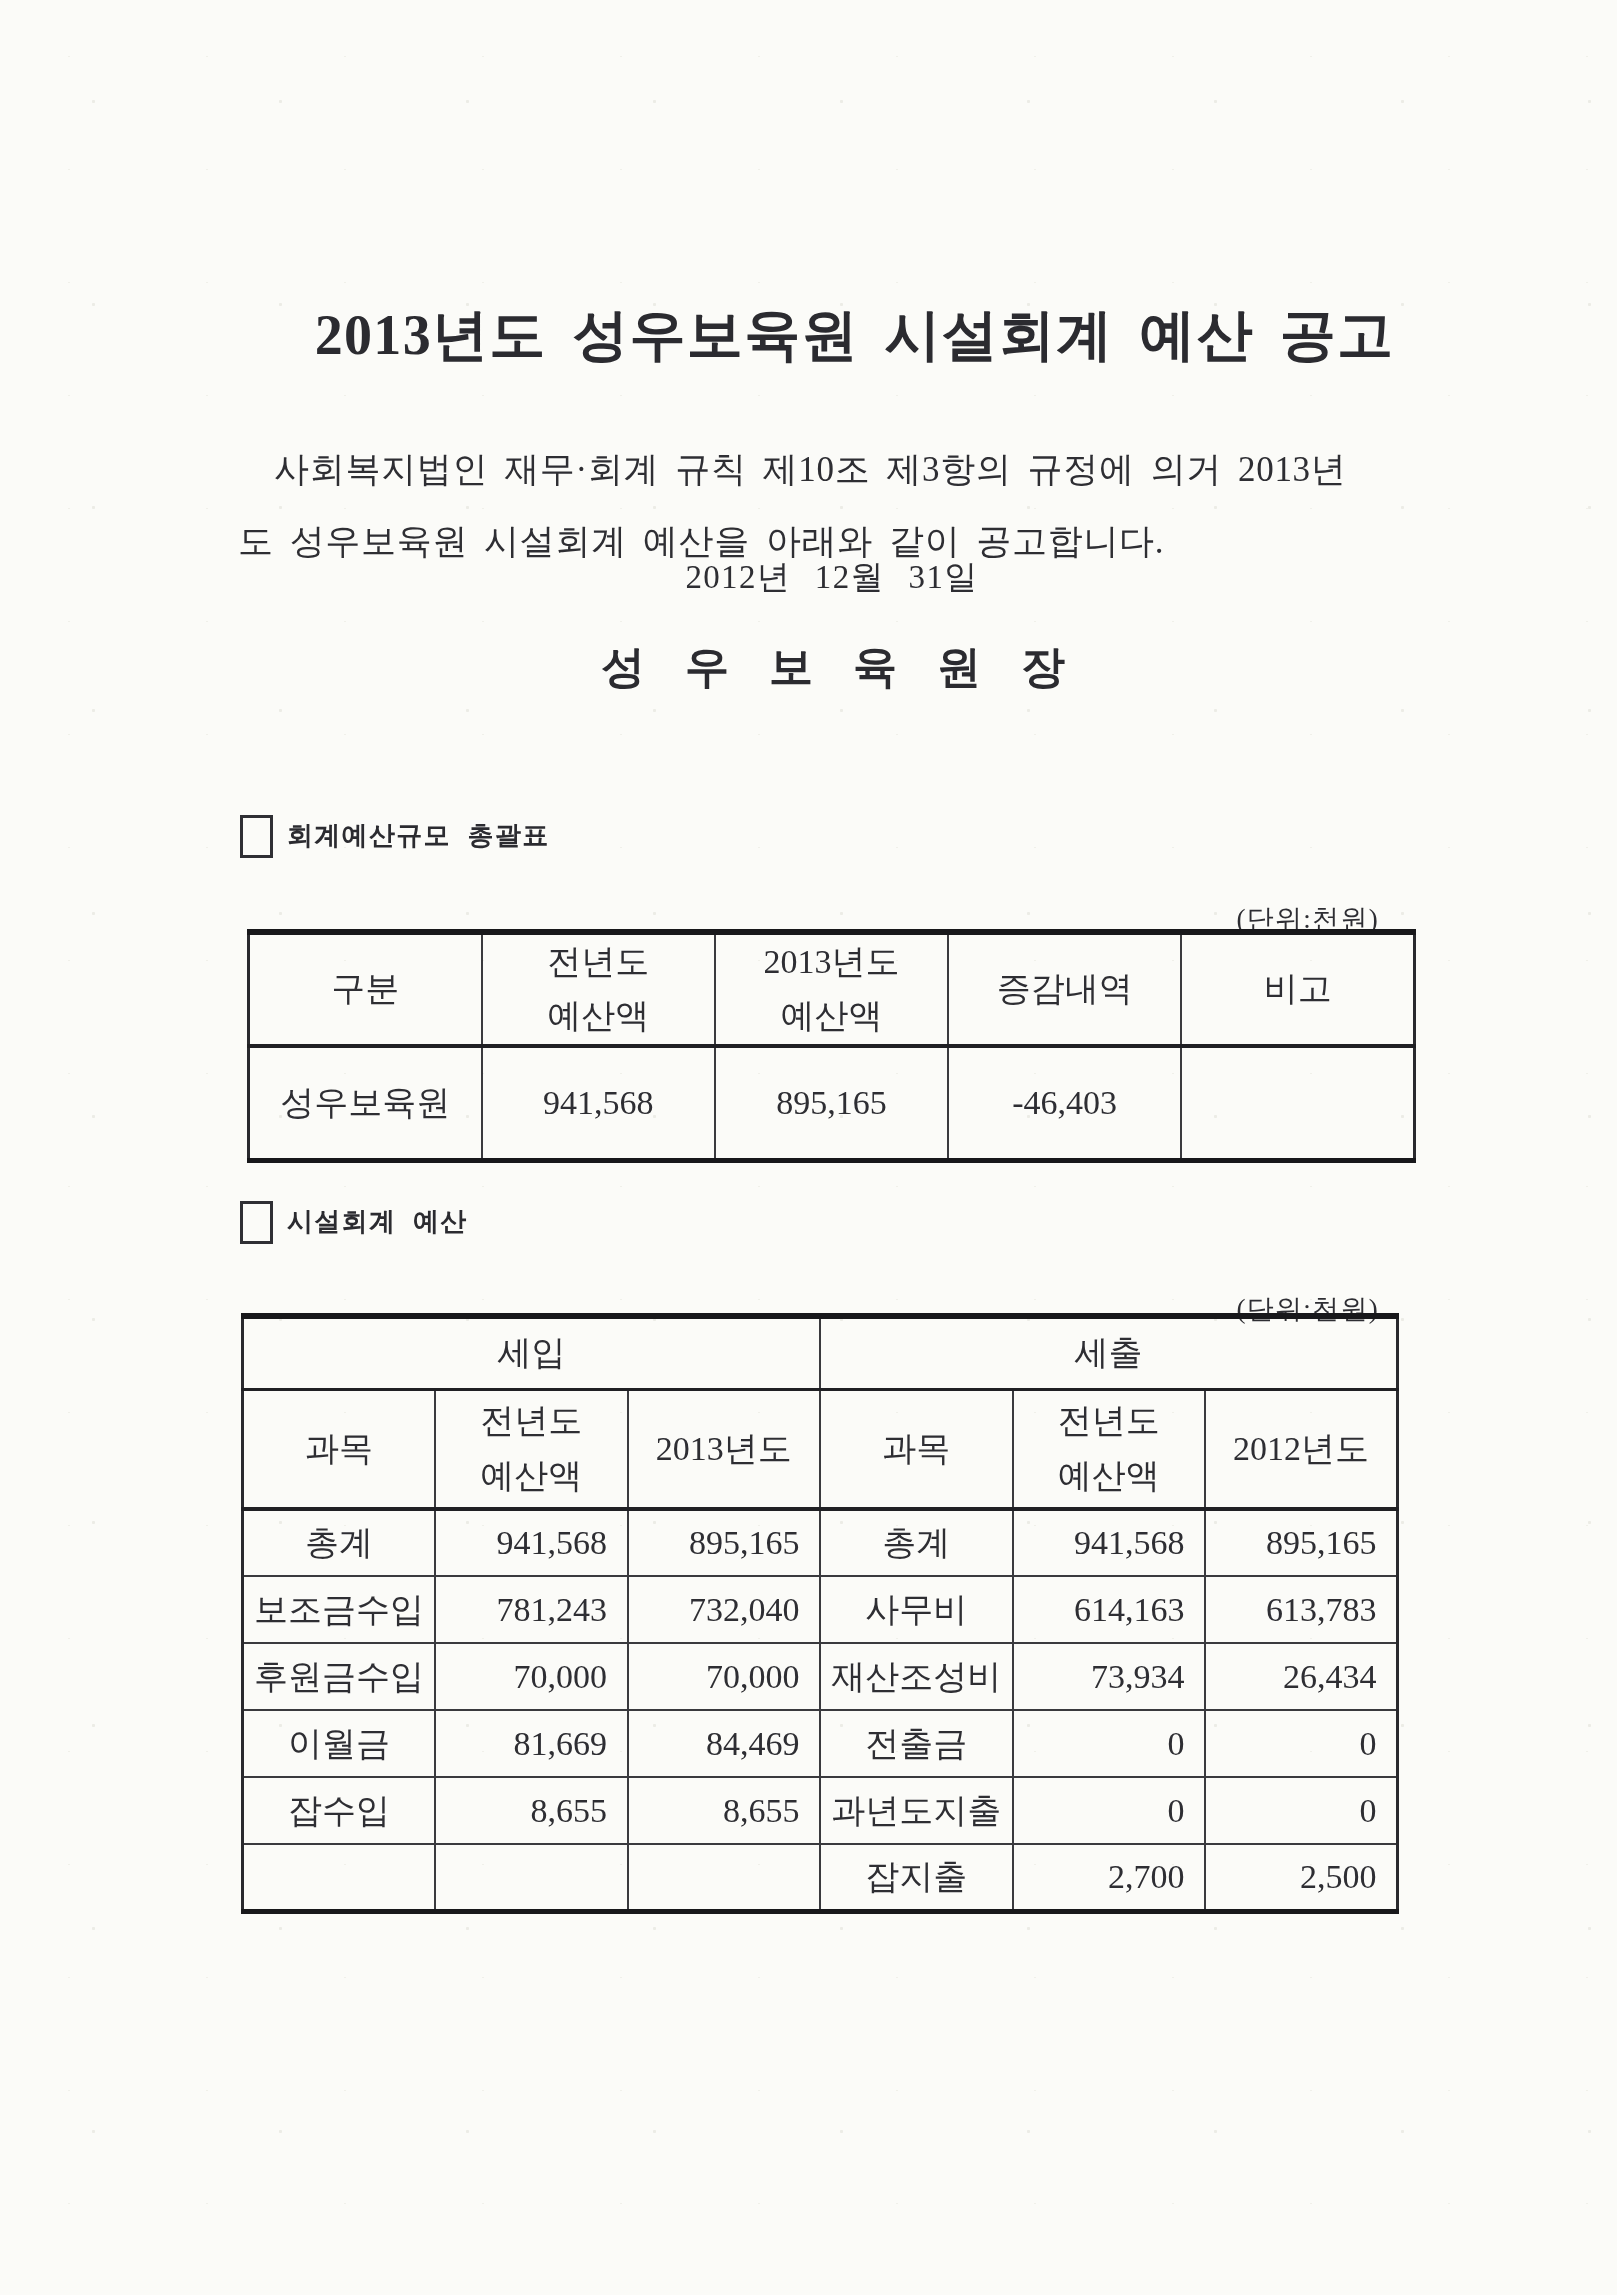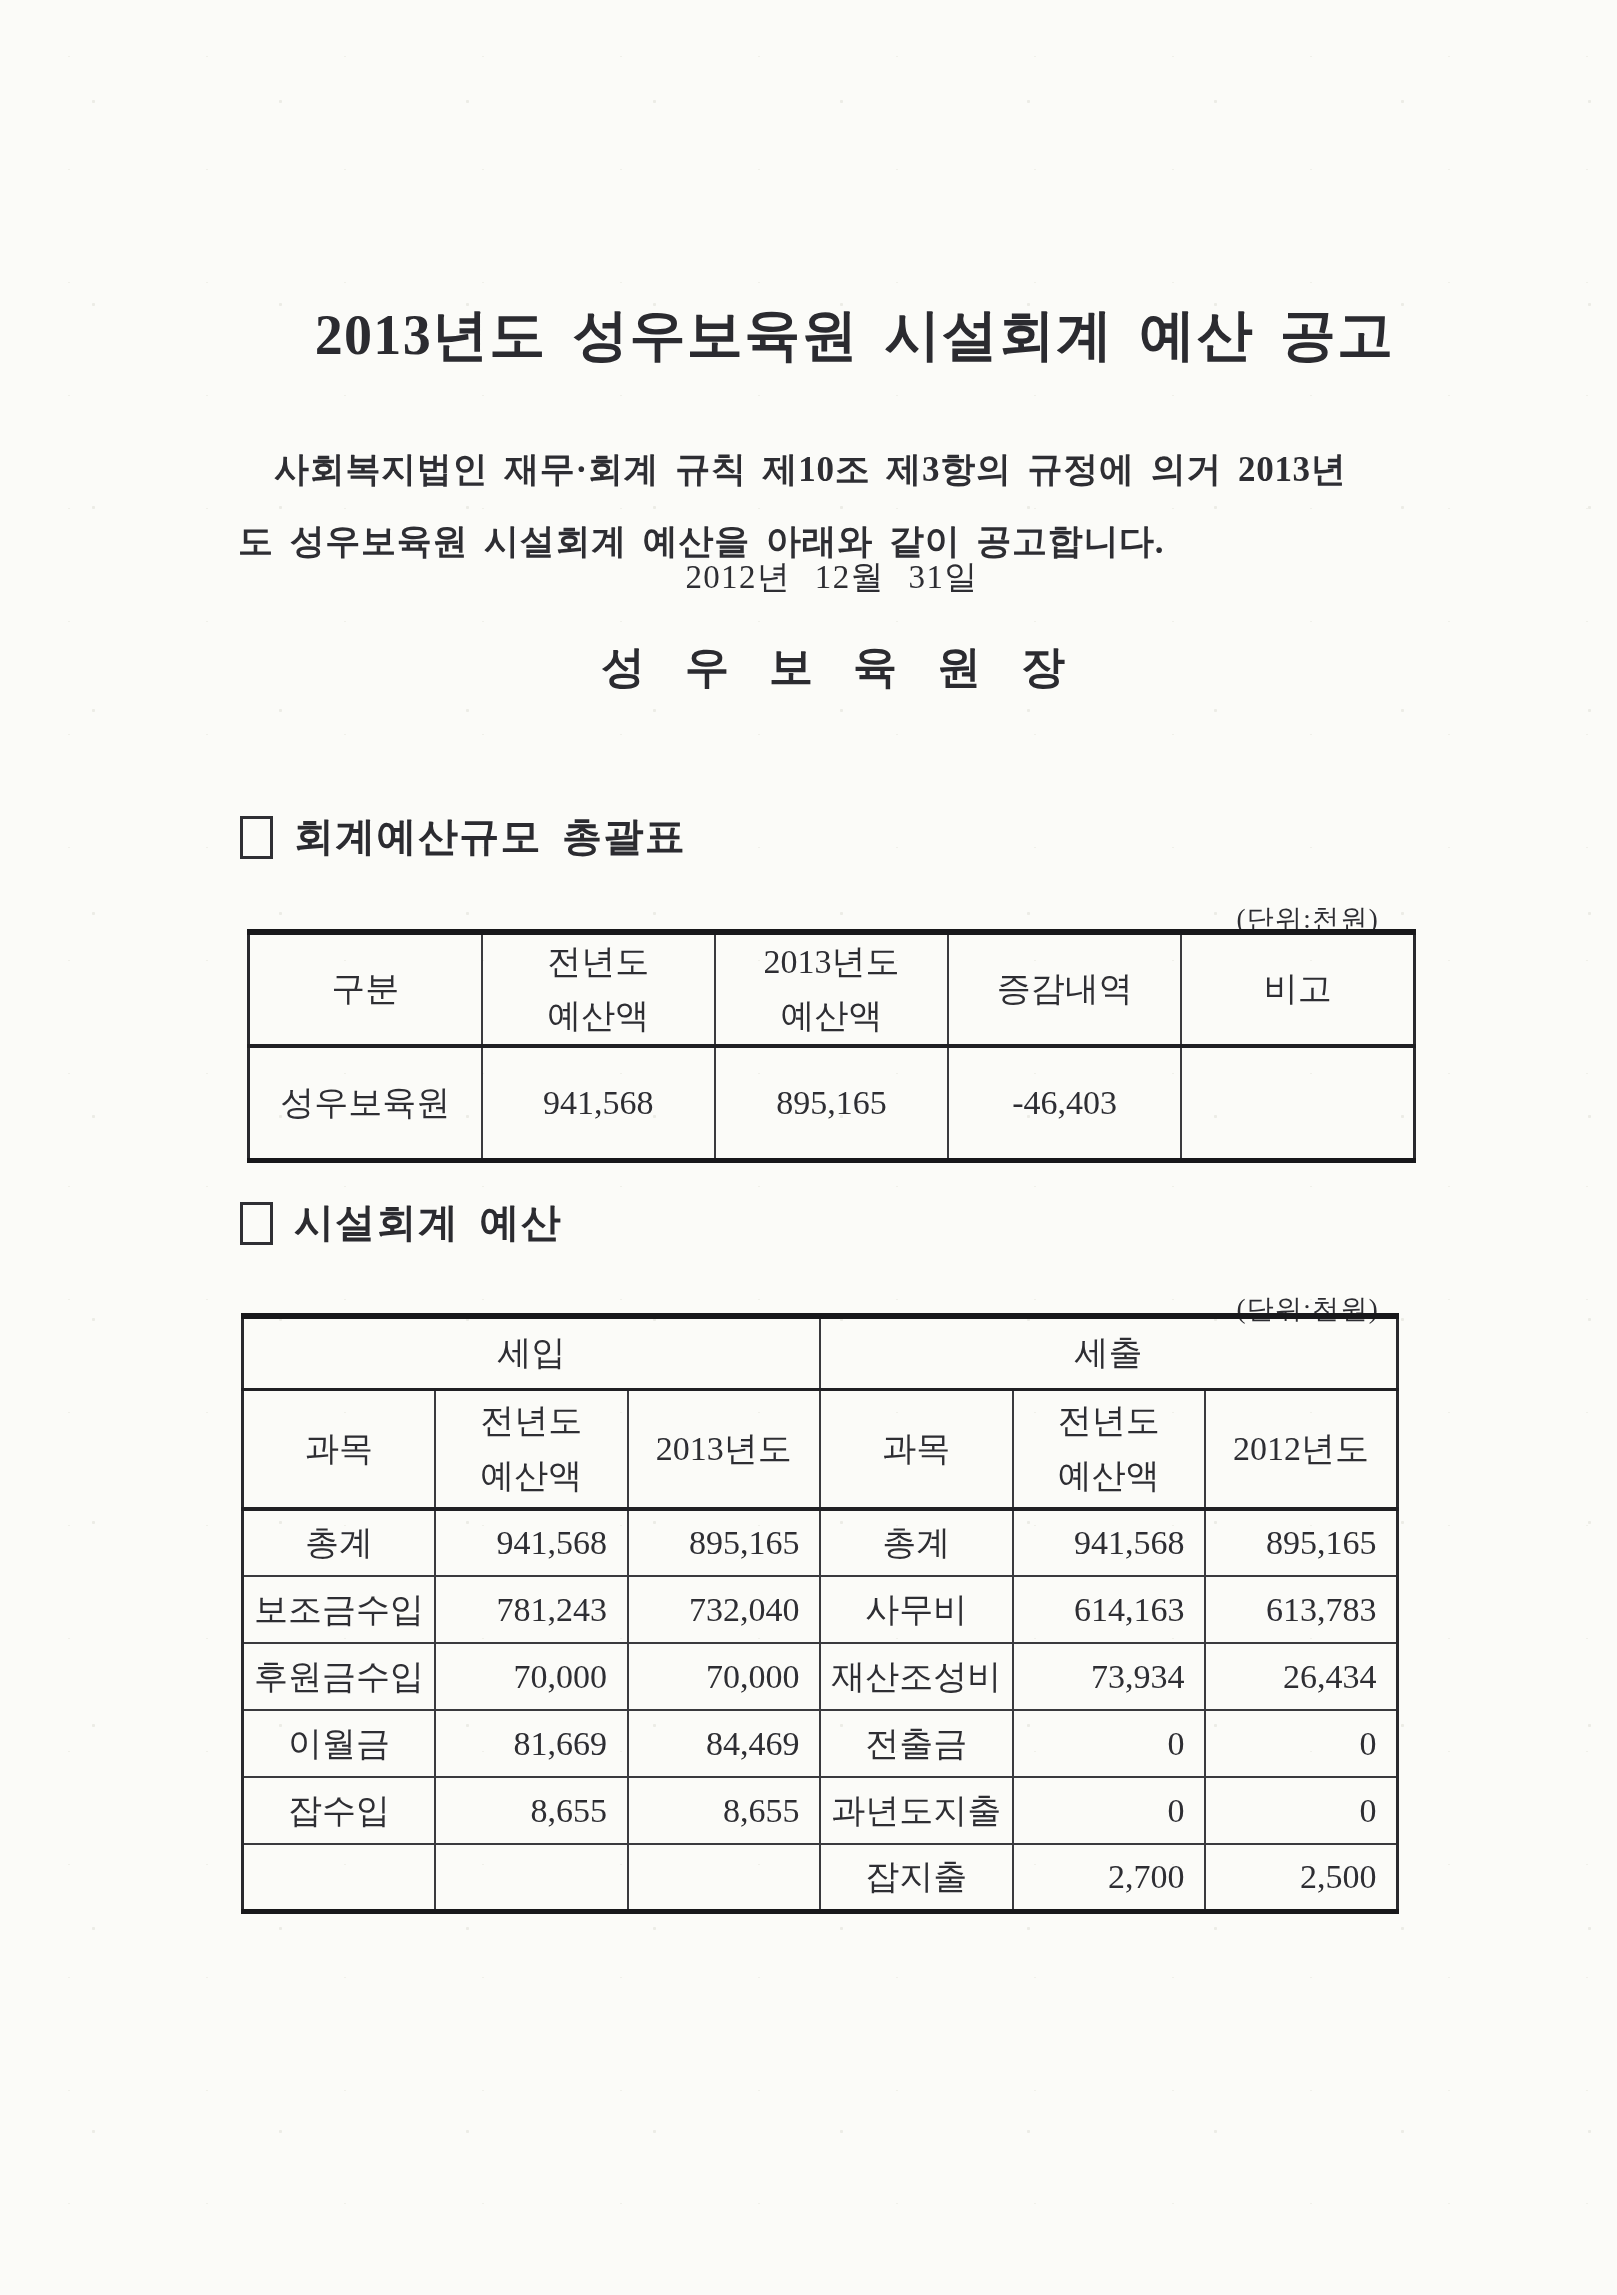--- a/index.html
+++ b/index.html
@@ -22,39 +22,39 @@
     letter-spacing:1.3px;word-spacing:10.4px;
     color:#2b2b30;
     line-height:1;
   }
   .intro{
     position:absolute;top:399px;left:238px;width:1193px;
     font-size:35px;line-height:72px;
     letter-spacing:0.7px;word-spacing:6.5px;
     color:#2e2e33;
   }
-  .intro-line{display:block;font-weight:bold;}
+  .intro-line{display:block;}
   .intro-line.first{padding-left:36px;}
   .date-line{
     position:absolute;top:561px;left:46px;width:1572px;
     text-align:center;
     font-size:33px;letter-spacing:1.3px;word-spacing:14.3px;
     color:#2e2e33;line-height:1;
   }
   .signer{
     position:absolute;top:644px;left:48px;width:1572px;
     text-align:center;
     font-size:44px;font-weight:700;
     letter-spacing:2px;word-spacing:25px;
     color:#2b2b30;line-height:1.1;
   }
   .sec-head{
     position:absolute;left:240px;
-    display:flex;align-items:center;gap:21px;
-    font-size:40px;font-weight:700;
+    display:flex;align-items:center;gap:14px;
+    font-size:26px;font-weight:700;
     letter-spacing:1.3px;word-spacing:9px;
     color:#2b2b30;line-height:1.1;
   }
   .sec-head.first{top:815px;}
   .sec-head.second{top:1201px;}
   .bullet{
     display:inline-block;width:27px;height:37px;
     border:3.9px solid #2f2f34;background:transparent;
     flex:0 0 auto;
   }

